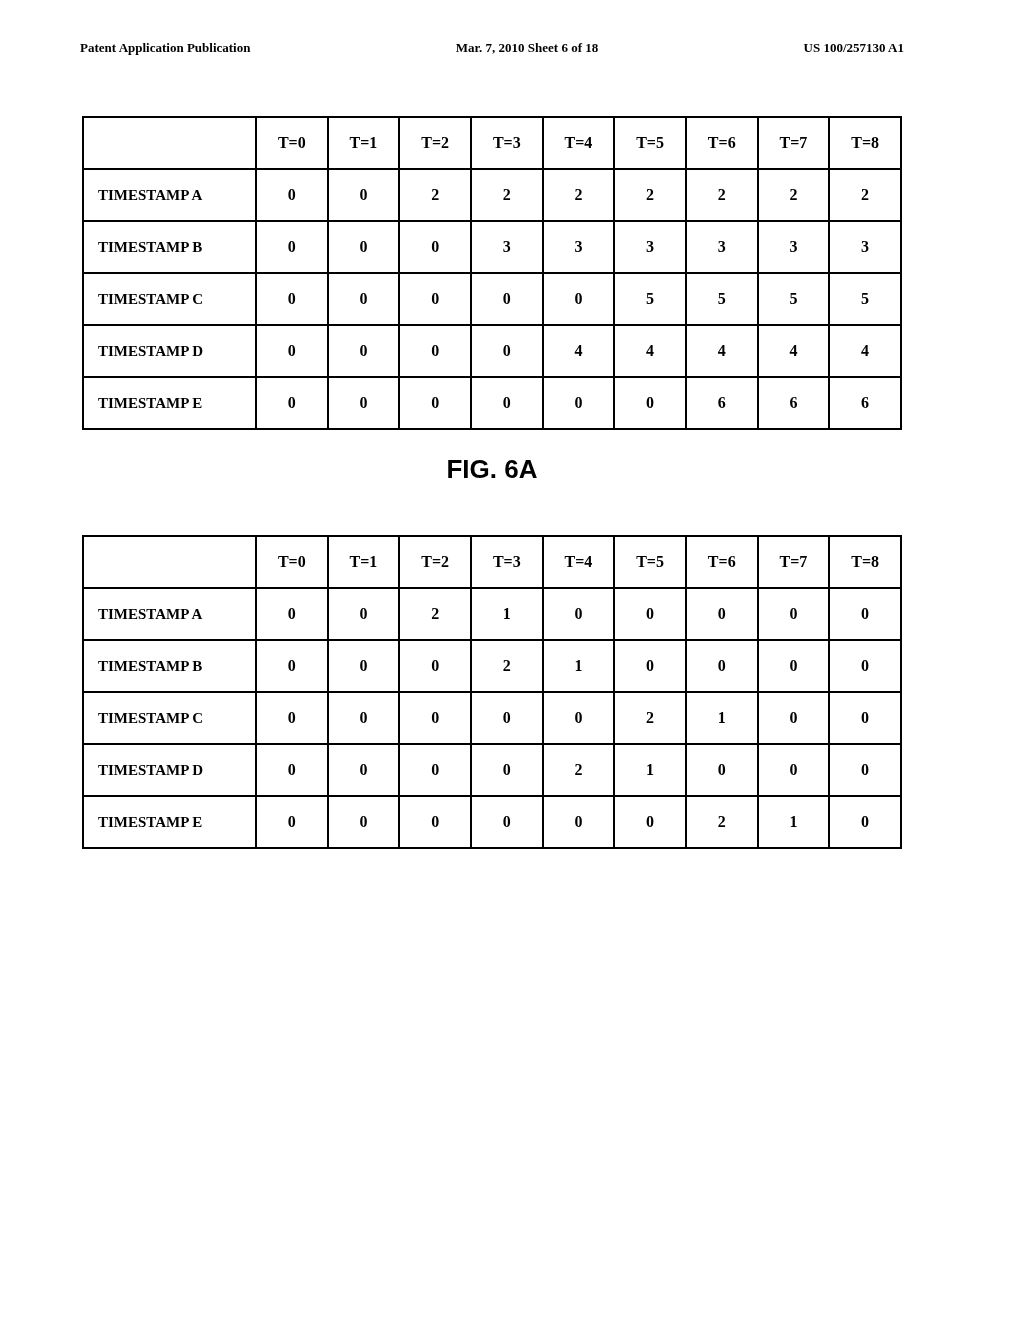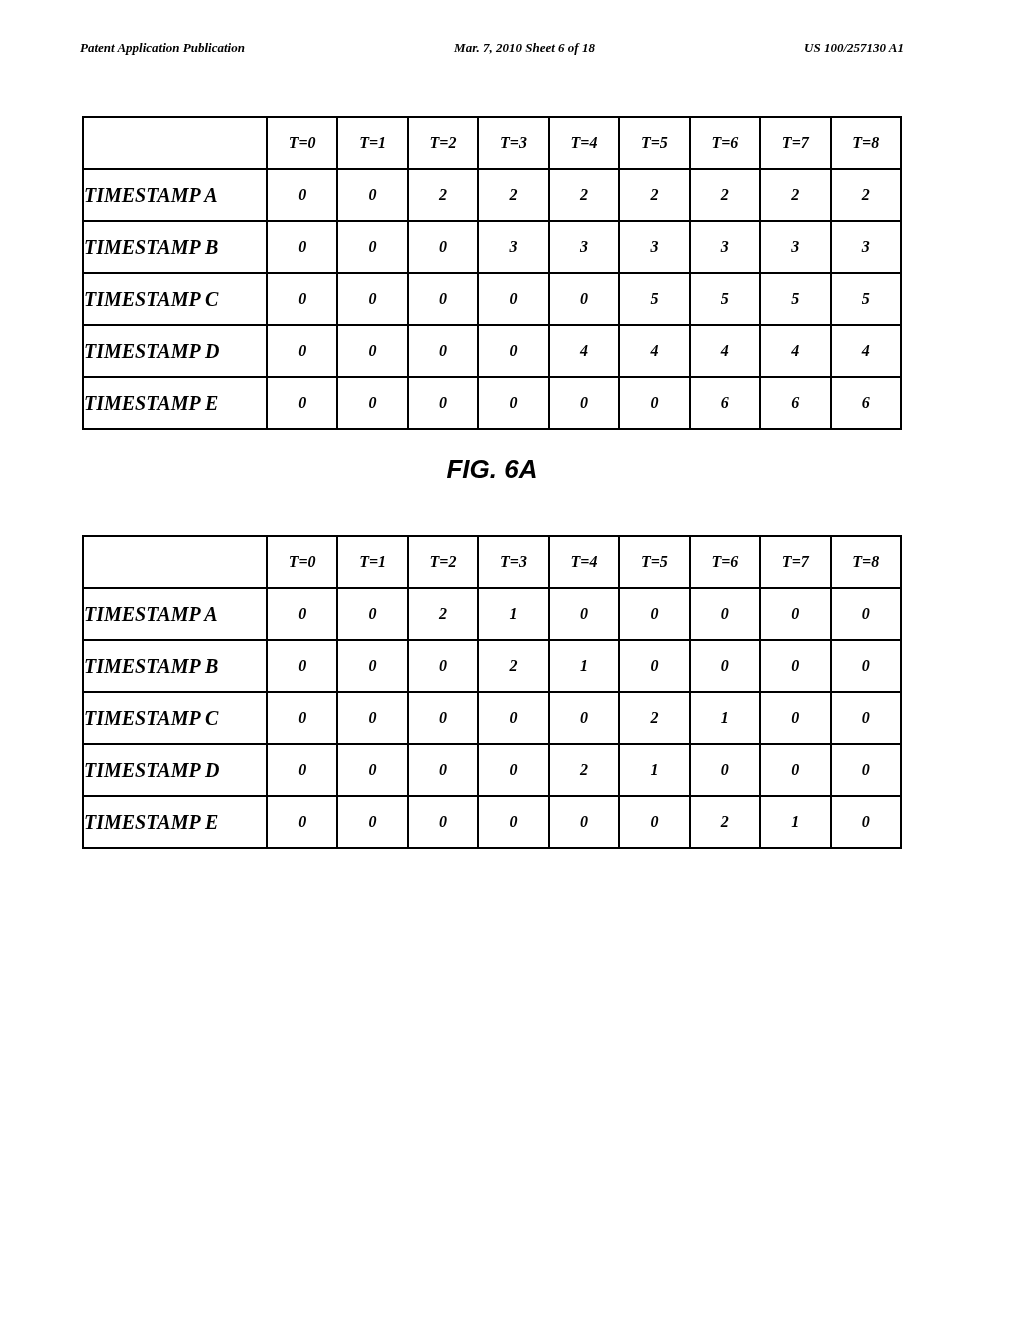--- a/index.html
+++ b/index.html
@@ -9,21 +9,20 @@
       width: 1024px;
       min-height: 1320px;
       position: relative;
     }
 
     .page {
       width: 984px;
       min-height: 1320px;
       padding: 40px 80px;
       background: #fff;
-      font-style: italic;
     }
 
     .header {
       display: flex;
       justify-content: space-between;
       align-items: center;
       margin-bottom: 60px;
       font-size: 14px;
       font-weight: bold;
     }
@@ -67,22 +66,22 @@
       text-align: center;
       font-size: 16px;
       font-weight: bold;
       min-width: 58px;
       height: 52px;
     }
 
     td.row-label {
       text-align: left;
       font-weight: bold;
-      font-size: 20px;
-      padding-left: 0;
+      font-size: 15px;
+      padding-left: 14px;
       min-width: 140px;
     }
 
     th.col-header {
       font-weight: bold;
       font-size: 16px;
     }
 
     th.empty-header {
       min-width: 140px;

